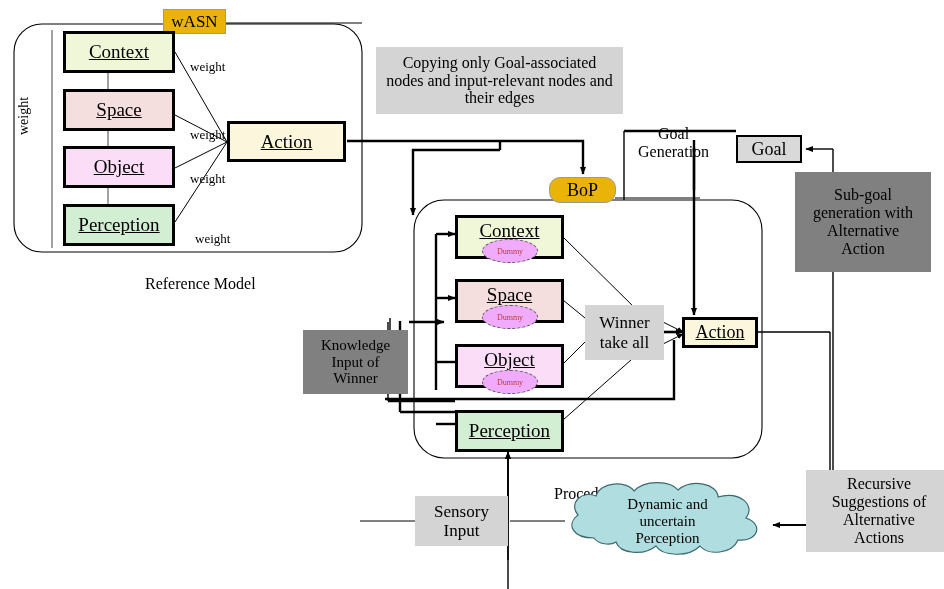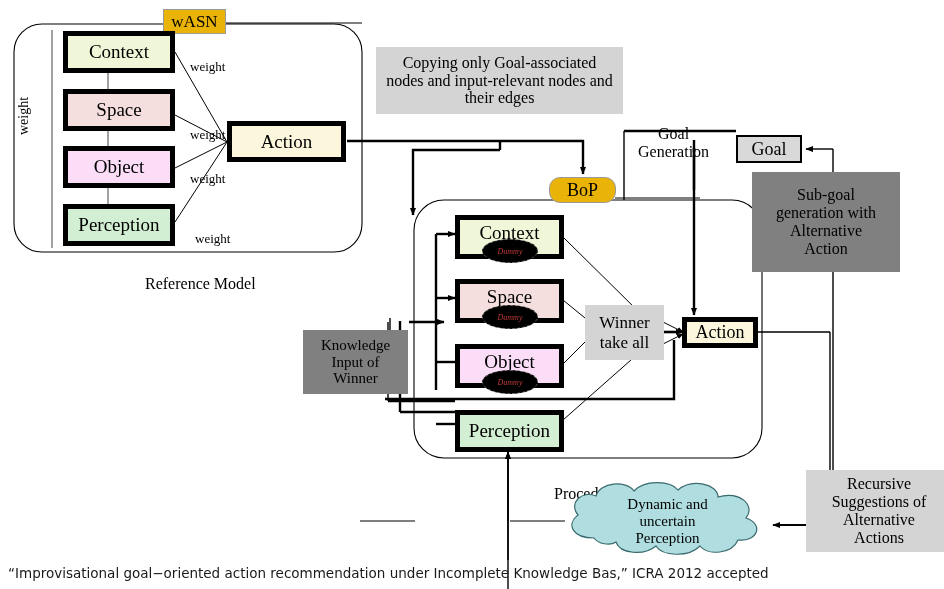--- a/index.html
+++ b/index.html
@@ -1,30 +1,30 @@
 <!DOCTYPE html>
 <html><head>
 <meta charset="utf-8">
 <style>
   html,body{margin:0;padding:0;background:#ffffff;}
   body{width:944px;height:589px;overflow:hidden;font-family:"Liberation Serif",serif;}
   #stage{position:relative;width:944px;height:589px;}
   svg#wires{position:absolute;left:0;top:0;width:944px;height:589px;pointer-events:none;}
   .node{position:absolute;box-sizing:border-box;display:flex;align-items:center;
         justify-content:center;text-align:center;line-height:1.12;}
-  .pbox{border:5px solid #000000;}
+  .pbox{border:3px solid #000000;text-decoration:underline;}
   .gray{background:#eab308;border:1px solid #9a9a9a;}
   .graynb{background:#d4d4d4;}
   .darkgray{background:#808080;}
   .goalbox{background:#d9d9d9;border:2px solid #000;}
   .lbl{position:absolute;white-space:pre;}
   .cap{position:absolute;font-family:"DejaVu Sans",sans-serif;}
-  .dummy{position:absolute;border:1px dashed #555;background:#000000;
+  .dummy{position:absolute;border:1px dashed #555;background:#f0abfc;
          border-radius:50%;display:flex;align-items:center;justify-content:center;
-         color:#c03a3a;font-style:italic;}
+         color:#c03a3a;}
   .rot{transform:rotate(-90deg);transform-origin:center center;}
 </style>
 </head>
 <body>
 
 <div id="stage">
 
   <svg id="wires" viewBox="0 0 944 589">
     <defs>
       <marker id="ah" markerWidth="9" markerHeight="9" refX="7.4" refY="3.2" orient="auto" markerUnits="userSpaceOnUse">
@@ -200,44 +200,45 @@
   </div>
 
   <div class="lbl" style="left:538px;top:467px;font-size:16px;">
     <span>Procedural Model</span>
   </div>
 
   <div class="node goalbox" style="left:736px;top:135px;width:66px;height:28px;font-size:18px;">
     <span>Goal</span>
   </div>
 
-  <div class="node darkgray" style="left:752px;top:172px;width:148px;height:100px;font-size:16px;white-space:pre-line;">
+  <div class="node darkgray" style="left:795px;top:172px;width:136px;height:100px;font-size:16px;white-space:pre-line;">
     <span>Sub-goal
 generation with
 Alternative
 Action</span>
   </div>
 
   <div class="node graynb" style="left:806px;top:470px;width:146px;height:82px;font-size:16px;white-space:pre-line;">
     <span>Recursive
 Suggestions of
 Alternative
 Actions</span>
   </div>
 
+  <div class="node graynb" style="left:415px;top:496px;width:93px;height:50px;font-size:17px;white-space:pre-line;">
+    <span>Sensory
+Input</span>
+  </div>
 
   <svg style="position:absolute;left:560px;top:480px;width:215px;height:78px;" viewBox="0 0 215 78">
     <path d="M34,58 C12,58 6,44 18,35 C8,23 22,10 36,16 C40,2 66,0 74,11
              C84,0 110,0 118,10 C132,-2 158,4 158,17 C180,10 196,26 186,38
              C204,44 198,62 178,60 C172,74 148,76 140,66 C128,78 102,76 96,66
              C84,76 60,74 56,62 C50,66 38,64 34,58 Z" fill="#b0dde0" stroke="#3a6b6e" stroke-width="1.2"></path>
   </svg>
   <div class="node" style="left:585px;top:494px;width:165px;height:55px;font-size:15px;white-space:pre-line;">
     <span>Dynamic and
 uncertain
 Perception</span>
   </div>
 
-  <div class="cap" style="left:8px;top:565px;width:920px;font-size:13.5px;color:#1a1a1a;">
-    <span>“Improvisational  goal−oriented  action recommendation  under Incomplete  Knowledge  Bas,” ICRA 2012 accepted</span>
-  </div>
 
 </div>
 
 </body></html>

